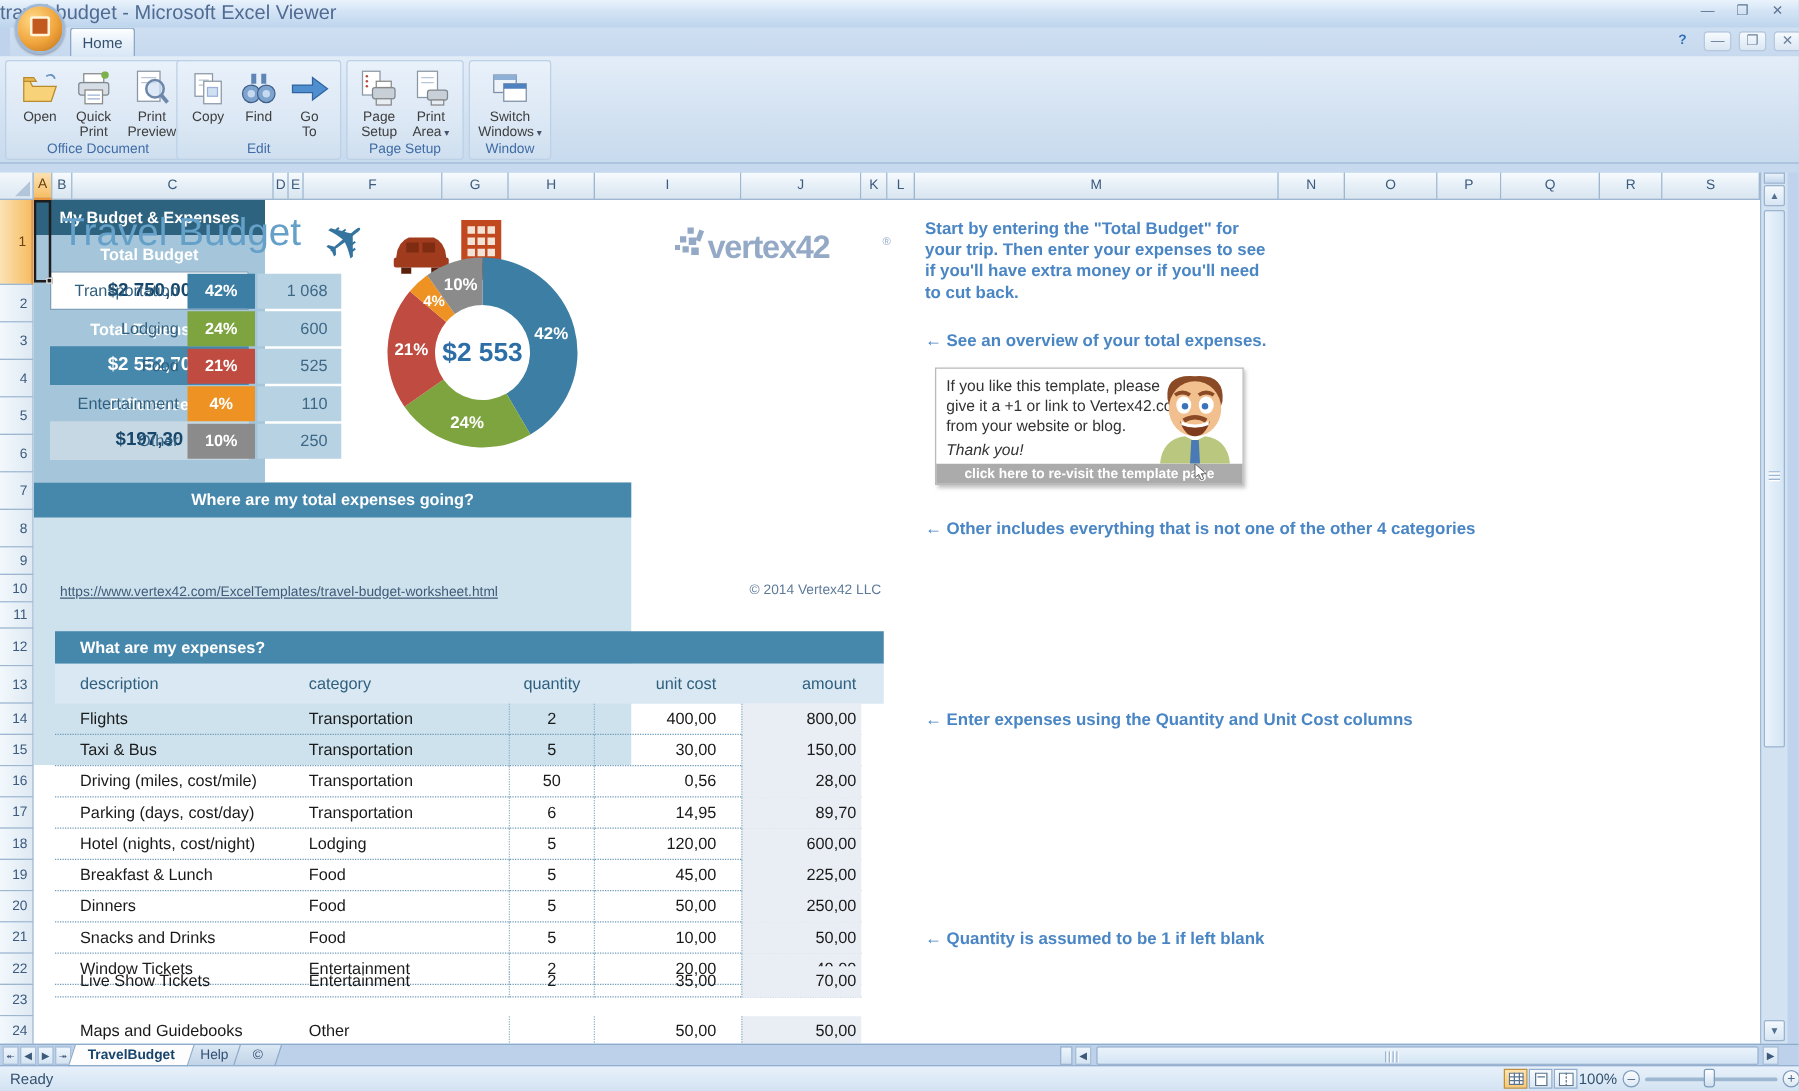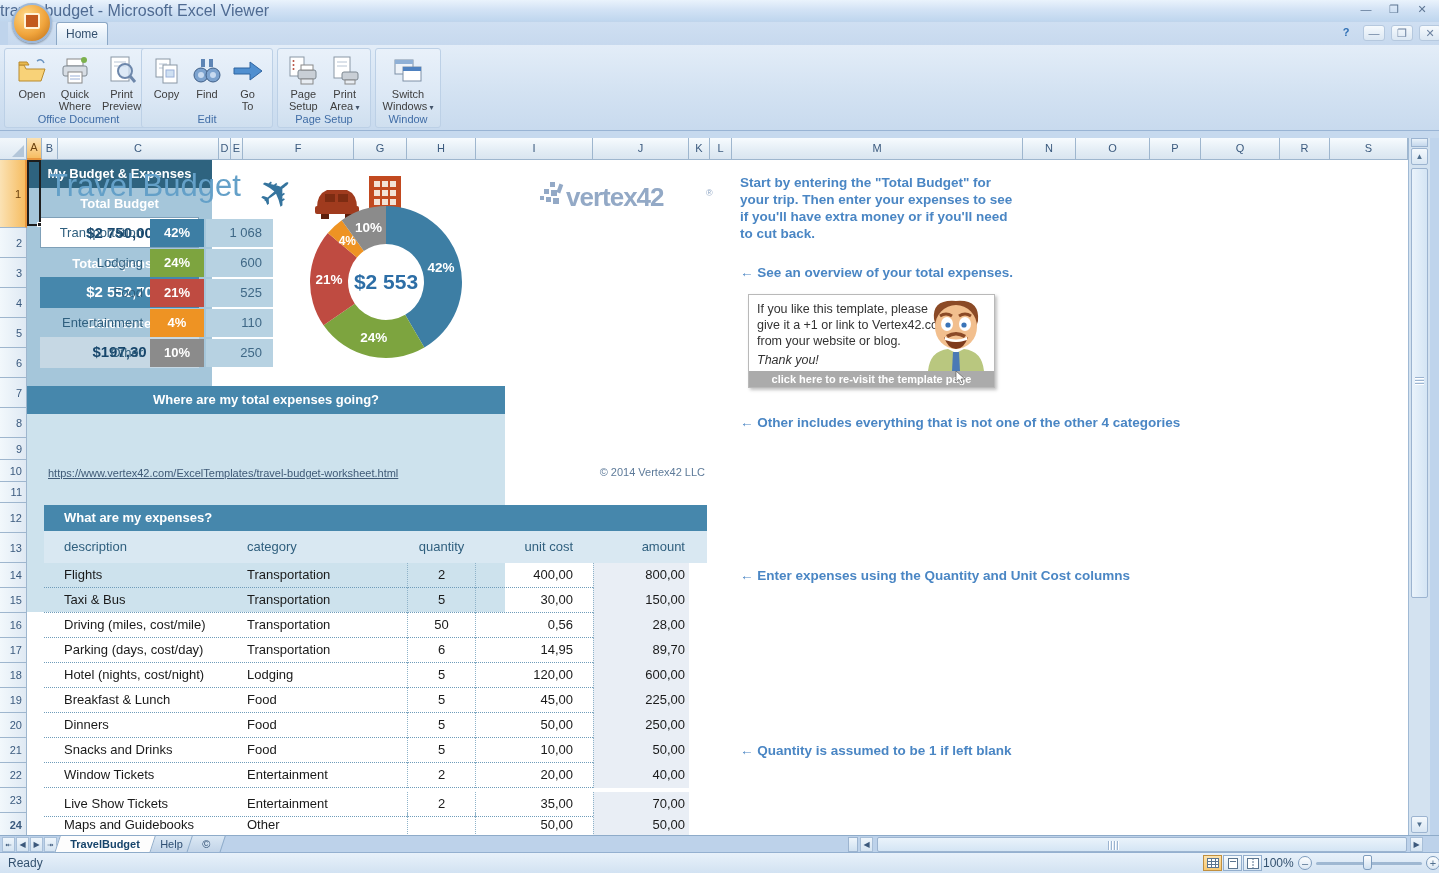--- a/index.html
+++ b/index.html
@@ -200,21 +200,21 @@
               <svg width="30" height="28" viewBox="0 0 30 28">
                 <rect x="7" y="2" width="16" height="7" fill="#fff" stroke="#888"></rect>
                 <rect x="3" y="9" width="24" height="10" rx="2" fill="#d7dde4" stroke="#7d8790"></rect>
                 <rect x="8" y="15" width="14" height="11" fill="#fff" stroke="#888"></rect>
                 <line x1="10" y1="19" x2="20" y2="19" stroke="#9ab0d9"></line>
                 <line x1="10" y1="22" x2="20" y2="22" stroke="#9ab0d9"></line>
                 <circle cx="24" cy="3" r="3" fill="#7cb14d"></circle>
               </svg>
             </div>
             <div class="rbtn-label">Quick
-Where</div>
+Print</div>
           </div>
           <div class="rbtn">
             <div class="rbtn-icon">
               <svg width="30" height="30" viewBox="0 0 30 30">
                 <rect x="4" y="1" width="18" height="24" fill="#fff" stroke="#8a97a5"></rect>
                 <line x1="7" y1="6" x2="19" y2="6" stroke="#b7c4d4"></line>
                 <line x1="7" y1="10" x2="19" y2="10" stroke="#b7c4d4"></line>
                 <circle cx="18" cy="15" r="7" fill="#cfe0f2" fill-opacity="0.7" stroke="#6d87ab" stroke-width="2"></circle>
                 <line x1="23" y1="20" x2="28" y2="26" stroke="#6d87ab" stroke-width="3"></line>
               </svg>
@@ -356,21 +356,21 @@
       <div class="row-h" style="height: 25px;">14</div>
       <div class="row-h" style="height: 25px;">15</div>
       <div class="row-h" style="height: 25px;">16</div>
       <div class="row-h" style="height: 25px;">17</div>
       <div class="row-h" style="height: 25px;">18</div>
       <div class="row-h" style="height: 25px;">19</div>
       <div class="row-h" style="height: 25px;">20</div>
       <div class="row-h" style="height: 25px;">21</div>
       <div class="row-h" style="height: 25px;">22</div>
       <div class="row-h" style="height: 25px;">23</div>
-      <div class="row-h" style="height: 25px; font-weight: bold;">24</div>
+      <div class="row-h" style="height: 25px;">24</div>
     </div>
 
   <div id="gridarea" class="abs">
     <div id="a1sel" class="abs"></div>
     <div id="a1handle" class="abs"></div>
 
     <div id="sheet-title" class="abs">Travel Budget</div>
     <div id="plane-icon" class="abs">✈</div>
     <svg class="abs" style="left:286px;top:22px" width="48" height="38" viewBox="0 0 48 38">
       <path d="M4 26 Q4 12 14 8 L34 8 Q44 12 44 26 L44 30 L4 30 Z" fill="#a03b1e"></path>
@@ -537,21 +537,21 @@
           <div class="cell c-unit">10,00</div>
           <div class="cell c-amt">50,00</div>
         </div>
         <div class="exp-row" style="top: 200px;">
           <div class="cell c-desc">Window Tickets</div>
           <div class="cell c-cat">Entertainment</div>
           <div class="cell c-qty">2</div>
           <div class="cell c-unit">20,00</div>
           <div class="cell c-amt">40,00</div>
         </div>
-        <div class="exp-row" style="top: 229px;">
+        <div class="exp-row" style="top: 210px;">
           <div class="cell c-desc">Live Show Tickets</div>
           <div class="cell c-cat">Entertainment</div>
           <div class="cell c-qty">2</div>
           <div class="cell c-unit">35,00</div>
           <div class="cell c-amt">70,00</div>
         </div>
         <div class="exp-row" style="top: 250px;">
           <div class="cell c-desc">Maps and Guidebooks</div>
           <div class="cell c-cat">Other</div>
           <div class="cell c-qty"></div>

